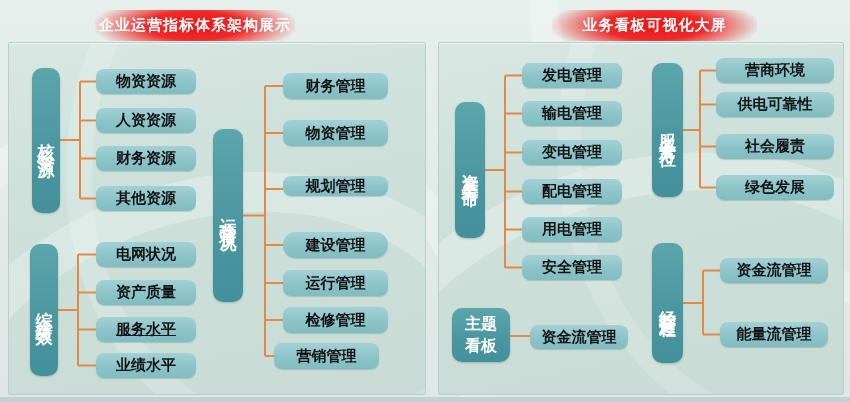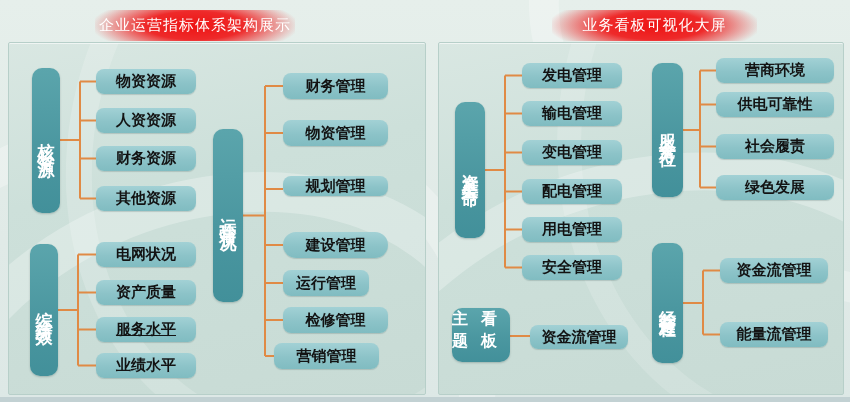--- a/index.html
+++ b/index.html
@@ -9,28 +9,28 @@
   .bottom-strip{position:absolute;left:0;bottom:0;width:850px;height:5px;background:#c2d1d3;}
   
   .swoosh{position:absolute;border-radius:50%;border-style:solid;border-color:rgba(255,255,255,.28);
           background:transparent;pointer-events:none;}
   .panel{position:absolute;top:42px;height:351px;border:1px solid #b7cfc9;
          background:linear-gradient(168deg,#d9e7e2 0%,#cde0da 38%,#c8dbd5 100%);
          box-shadow:inset 0 1px 0 rgba(255,255,255,.6);overflow:hidden;border-radius:2px;}
   .panel-left{left:8px;width:416px;}
   .panel-right{left:438px;width:404px;}
   .banner{position:absolute;top:10px;height:31px;display:flex;align-items:center;justify-content:center;
-          color:#fff;font-weight:normal;font-size:15px;letter-spacing:1px;
+          color:#fff;font-weight:bold;font-size:15px;letter-spacing:1px;
           background:radial-gradient(ellipse 52% 95% at center,#ee1414 0%,#ee2a2a 48%,rgba(238,42,42,0) 100%);text-align:right;}
   .node-parent{position:absolute;display:flex;align-items:center;justify-content:center;
           background:linear-gradient(180deg,#5ba5ac 0%,#4b97a0 55%,#42909a 100%);
           border-radius:10px;color:#fff;font-weight:bold;font-size:17px;
           writing-mode:vertical-rl;text-orientation:upright;letter-spacing:6px;
           box-shadow:0 1px 2px rgba(30,60,60,.25);}
-  .node-theme{position:absolute;display:flex;justify-content:center;
+  .node-theme{position:absolute;display:flex;flex-direction:column;align-items:center;justify-content:center;
           background:linear-gradient(180deg,#5ba5ac 0%,#4b97a0 55%,#42909a 100%);
           border-radius:10px;color:#fff;font-weight:bold;font-size:16px;line-height:1.35;
           box-shadow:0 1px 2px rgba(30,60,60,.25);}
   .node-child{position:absolute;display:flex;align-items:center;justify-content:center;
           background:linear-gradient(180deg,#a2d1d5 0%,#8cc3c8 55%,#80bcc1 100%);
           border-radius:8px;color:#131313;font-weight:bold;font-size:15px;
           box-shadow:0 1px 1px rgba(30,60,60,.18);}
   .connectors{position:absolute;left:0;top:0;pointer-events:none;}
 </style>
 </head>
@@ -80,21 +80,21 @@
   <div class="node-child" style="left:96px;top:242px;width:100px;height:25px;">电网状况</div>
   <div class="node-child" style="left:96px;top:280px;width:100px;height:25px;">资产质量</div>
   <div class="node-child" style="left:96px;top:317px;width:100px;height:25px;text-decoration:underline;">服务水平</div>
   <div class="node-child" style="left:96px;top:353px;width:100px;height:25px;">业绩水平</div>
 
   <div class="node-parent" style="left:213px;top:129px;width:30px;height:173px;">运营状况</div>
   <div class="node-child" style="left:283px;top:73px;width:105px;height:26px;">财务管理</div>
   <div class="node-child" style="left:283px;top:120px;width:105px;height:26px;">物资管理</div>
   <div class="node-child" style="left:283px;top:176px;width:105px;height:20px;">规划管理</div>
   <div class="node-child" style="left:283px;top:232px;width:105px;height:26px;border-radius:13px;">建设管理</div>
-  <div class="node-child" style="left:283px;top:270px;width:86px;height:26px;font-family:Liberation Serif, serif;">运行管理</div>
+  <div class="node-child" style="left:283px;top:270px;width:105px;height:26px;font-family:Liberation Serif, serif;">运行管理</div>
   <div class="node-child" style="left:283px;top:307px;width:105px;height:26px;">检修管理</div>
   <div class="node-child" style="left:274px;top:343px;width:105px;height:26px;">营销管理</div>
 
   <div class="node-parent" style="left:455px;top:102px;width:30px;height:136px;letter-spacing:4px;">资产全寿命</div>
   <div class="node-child" style="left:522px;top:63px;width:100px;height:25px;">发电管理</div>
   <div class="node-child" style="left:522px;top:101px;width:100px;height:25px;">输电管理</div>
   <div class="node-child" style="left:522px;top:140px;width:100px;height:25px;">变电管理</div>
   <div class="node-child" style="left:522px;top:179px;width:100px;height:25px;">配电管理</div>
   <div class="node-child" style="left:522px;top:217px;width:100px;height:25px;">用电管理</div>
   <div class="node-child" style="left:522px;top:255px;width:100px;height:25px;">安全管理</div>

